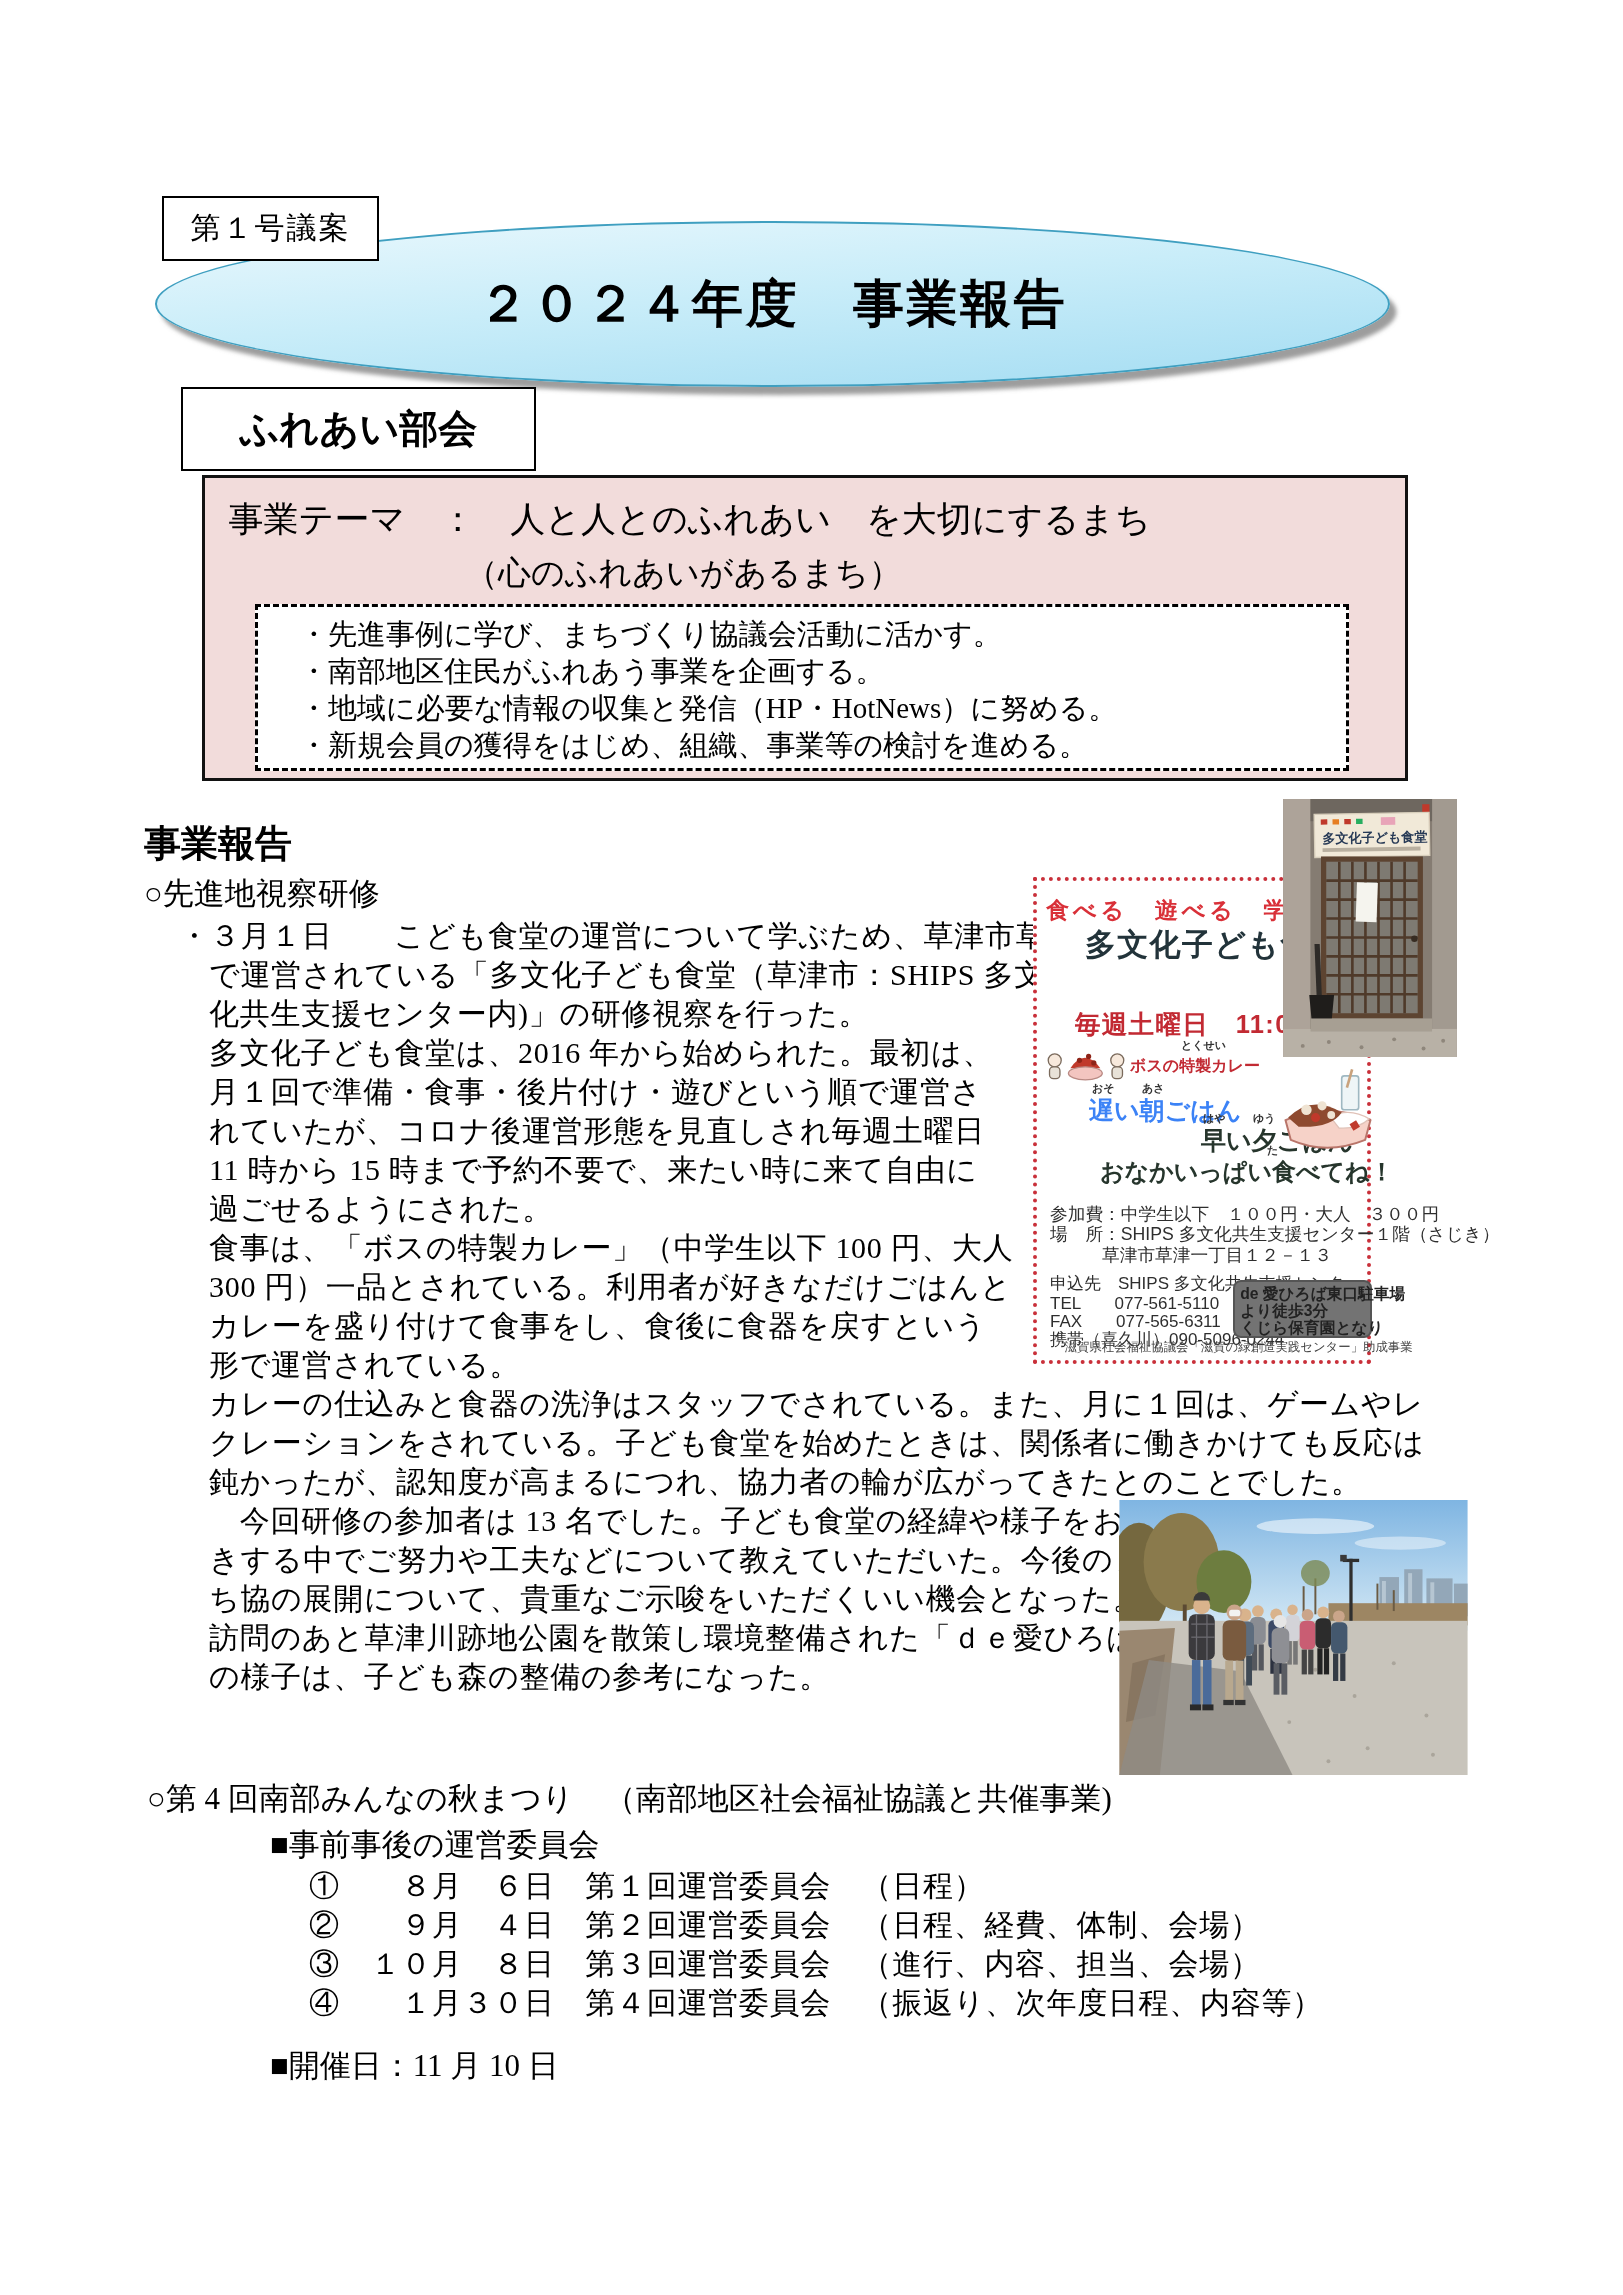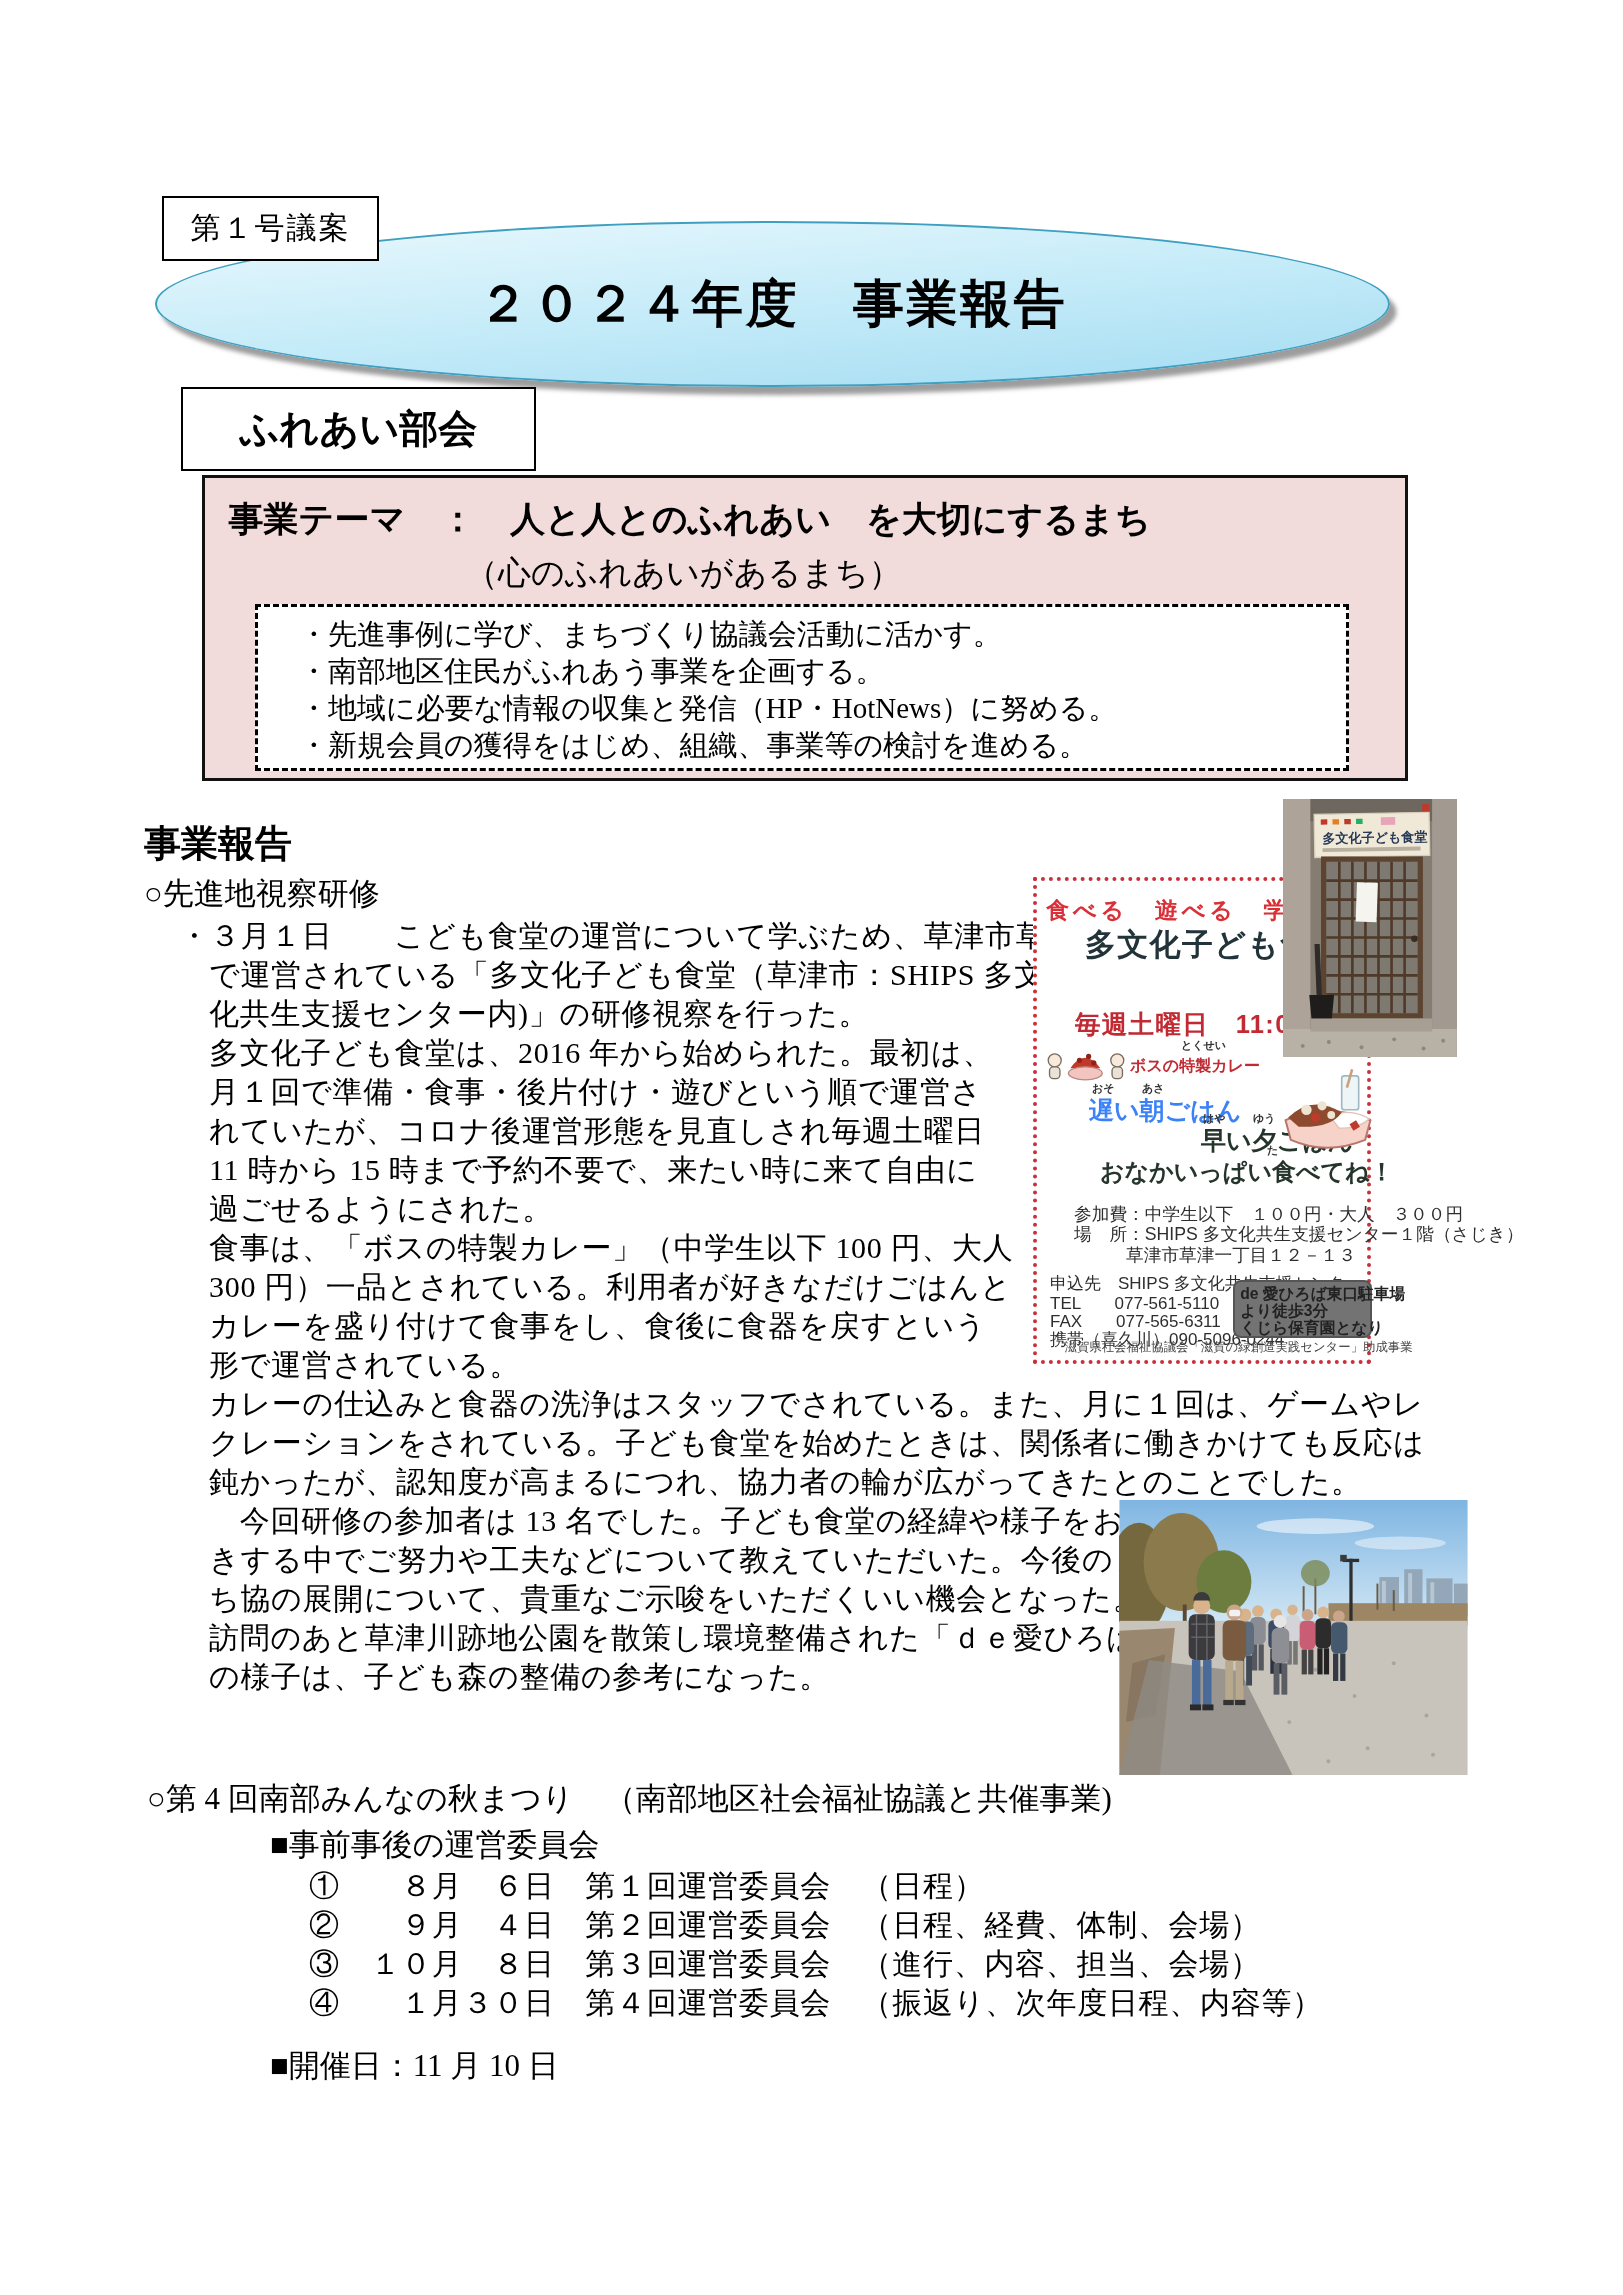--- a/index.html
+++ b/index.html
@@ -15,21 +15,21 @@
   .title-ellipse{left:155px;top:221px;width:1231px;height:162px;border-radius:50%;
             background:linear-gradient(175deg,#eaf8fd 0%,#c9edf9 45%,#a3dcf2 100%);
             border:2.6px solid #3f9fc0;box-shadow:6.5px 7.9px 4.6px rgba(115,115,115,.7);
             display:flex;align-items:center;justify-content:center;z-index:5;}
   .title-ellipse span{font-size:51px;font-weight:bold;letter-spacing:2.6px;}
   .fureai-box{left:181px;top:387px;width:351px;height:80px;background:#fff;border:2.6px solid #000;
             display:flex;align-items:center;justify-content:center;font-size:39px;font-weight:bold;z-index:6;}
 
   
   .theme-box{left:202px;top:475px;width:1200px;height:300px;background:#f2dcdb;border:3.9px solid #121212;z-index:6;}
-  .theme-head{position:absolute;left:23.6px;top:18.3px;font-size:35px;font-weight:bold;white-space:nowrap;}
+  .theme-head{position:absolute;left:23.6px;top:18.3px;font-size:35px;font-weight:normal;white-space:nowrap;}
   .theme-sub{position:absolute;left:260px;top:73px;font-size:33px;white-space:nowrap;}
   .dash-box{position:absolute;left:50px;top:126px;width:1094px;height:167px;background:#fff;border:3.3px dashed #000;box-sizing:border-box;}
   .dash-box .line{margin-left:41px;font-size:29px;line-height:37px;white-space:nowrap;}
   .dash-box .pad{height:9.2px;}
 
   
   .h-jigyo{left:144px;top:819px;font-size:37px;font-weight:bold;z-index:3;}
   .h-sub1{left:144px;top:873px;font-size:31px;z-index:3;}
   .bodytext{left:209px;top:916px;z-index:3;}
   .bodytext .bl{font-size:30px;line-height:39px;height:39px;white-space:nowrap;letter-spacing:0.7px;}
@@ -39,21 +39,21 @@
   .flyer{left:1033px;top:877px;width:338px;height:487px;background:#fff;
          border:4.6px dotted #c9303a;box-sizing:border-box;z-index:20;}
   .flyer .t-tagline{position:absolute;left:9.2px;top:14.4px;font-size:23px;font-weight:bold;color:#d93038;letter-spacing:3.9px;white-space:nowrap;}
   .flyer .t-name{position:absolute;left:48px;top:43px;font-size:31px;font-weight:bold;color:#22333a;letter-spacing:1.3px;white-space:nowrap;}
   .flyer .t-sched{position:absolute;left:38px;top:126px;font-size:25.5px;font-weight:bold;color:#c22a33;letter-spacing:1.3px;white-space:nowrap;}
   .flyer .t-curry{position:absolute;left:93px;top:175px;font-size:16px;font-weight:bold;color:#c22a33;white-space:nowrap;}
   .flyer .t-bfast{position:absolute;left:52px;top:213px;font-size:25px;font-weight:bold;color:#3b82f6;white-space:nowrap;}
   .flyer .t-dinner{position:absolute;left:164px;top:243px;font-size:25px;font-weight:bold;color:#26352c;white-space:nowrap;}
   .flyer .t-eat{position:absolute;left:63px;top:275px;font-size:24px;font-weight:bold;color:#26352c;white-space:nowrap;}
   .flyer .furi{position:absolute;font-size:11px;font-weight:bold;color:#333;font-family:"Liberation Sans",sans-serif;white-space:nowrap;}
-  .flyer .info{position:absolute;font-size:17.7px;color:#2e2e2e;font-family:"Liberation Sans",sans-serif;white-space:nowrap;margin-left:24px;}
+  .flyer .info{position:absolute;font-size:17.7px;color:#2e2e2e;font-family:"Liberation Sans",sans-serif;white-space:nowrap;}
   .flyer .contact{position:absolute;font-size:17px;color:#2e2e2e;font-family:"Liberation Sans",sans-serif;white-space:nowrap;}
   .flyer .access-box{position:absolute;left:196px;top:399px;width:139px;height:58px;border:2px solid #555;
         border-radius:7.9px;background:#737373;padding:3.3px 5.2px;box-sizing:border-box;}
   .flyer .access-box div{font-size:15.7px;font-weight:bold;color:#222;line-height:17px;font-family:"Liberation Sans",sans-serif;white-space:nowrap;}
   .flyer .t-grant{position:absolute;left:27.5px;top:458px;font-size:12.4px;color:#444;font-family:"Liberation Sans",sans-serif;white-space:nowrap;}
 
   
   .door-photo{left:1283px;top:799px;width:174px;height:258px;z-index:30;}
   .group-photo{left:1119px;top:1500px;width:349px;height:275px;z-index:8;}
 

